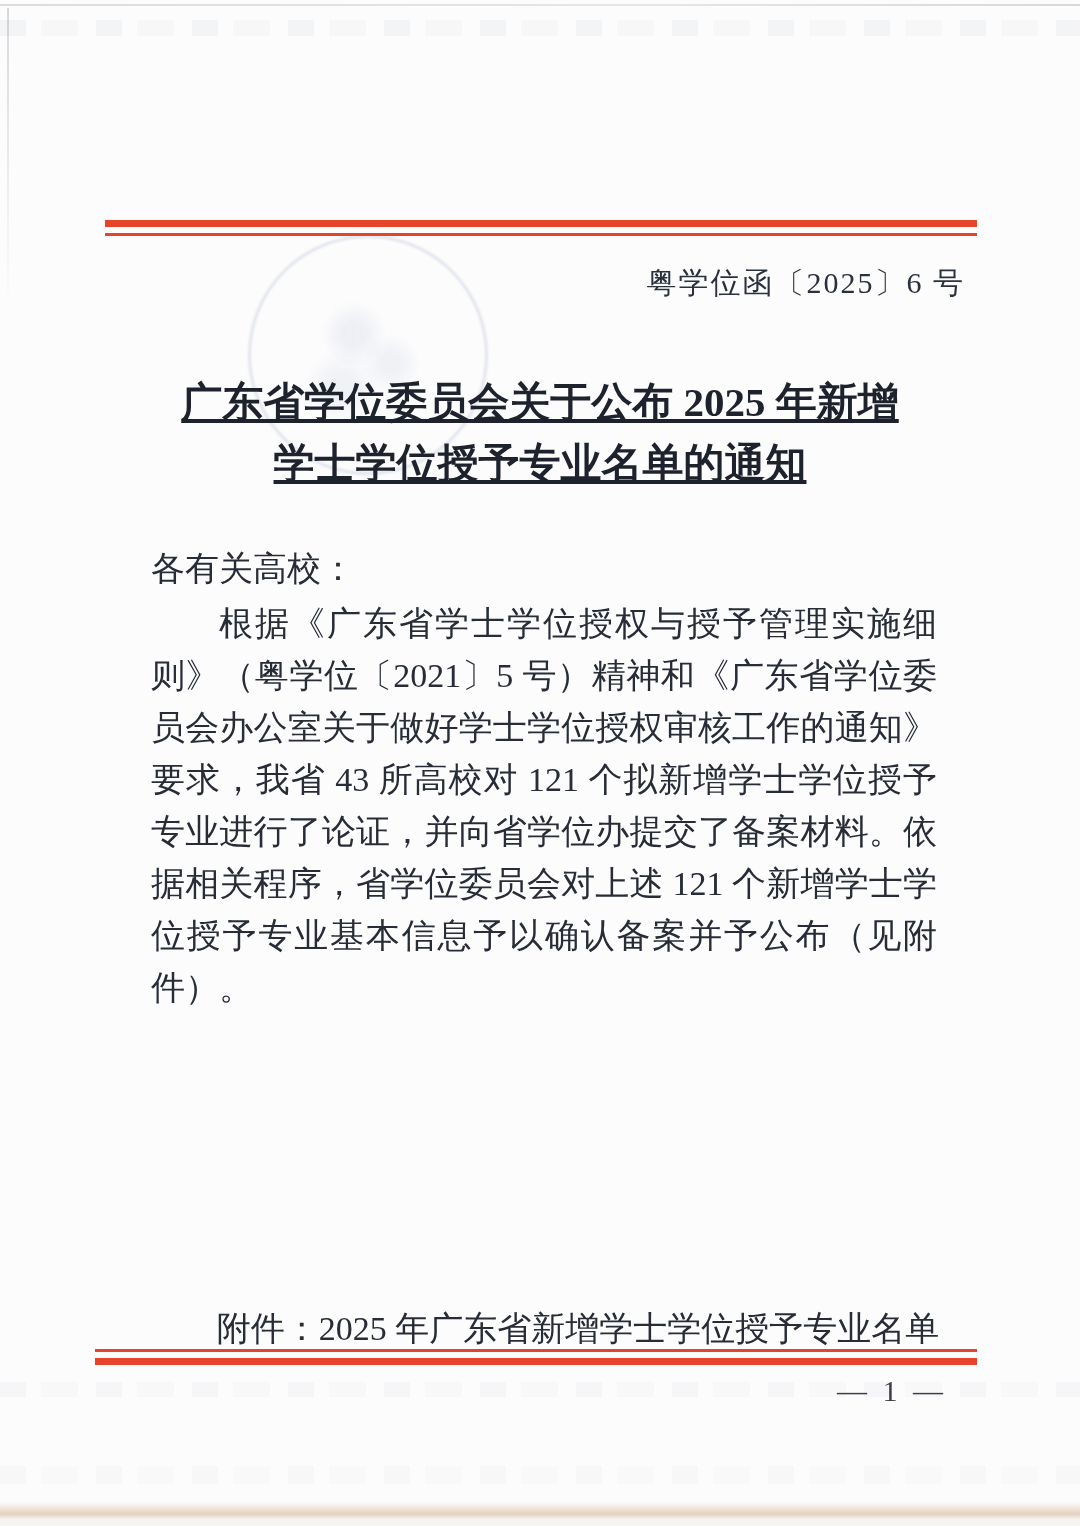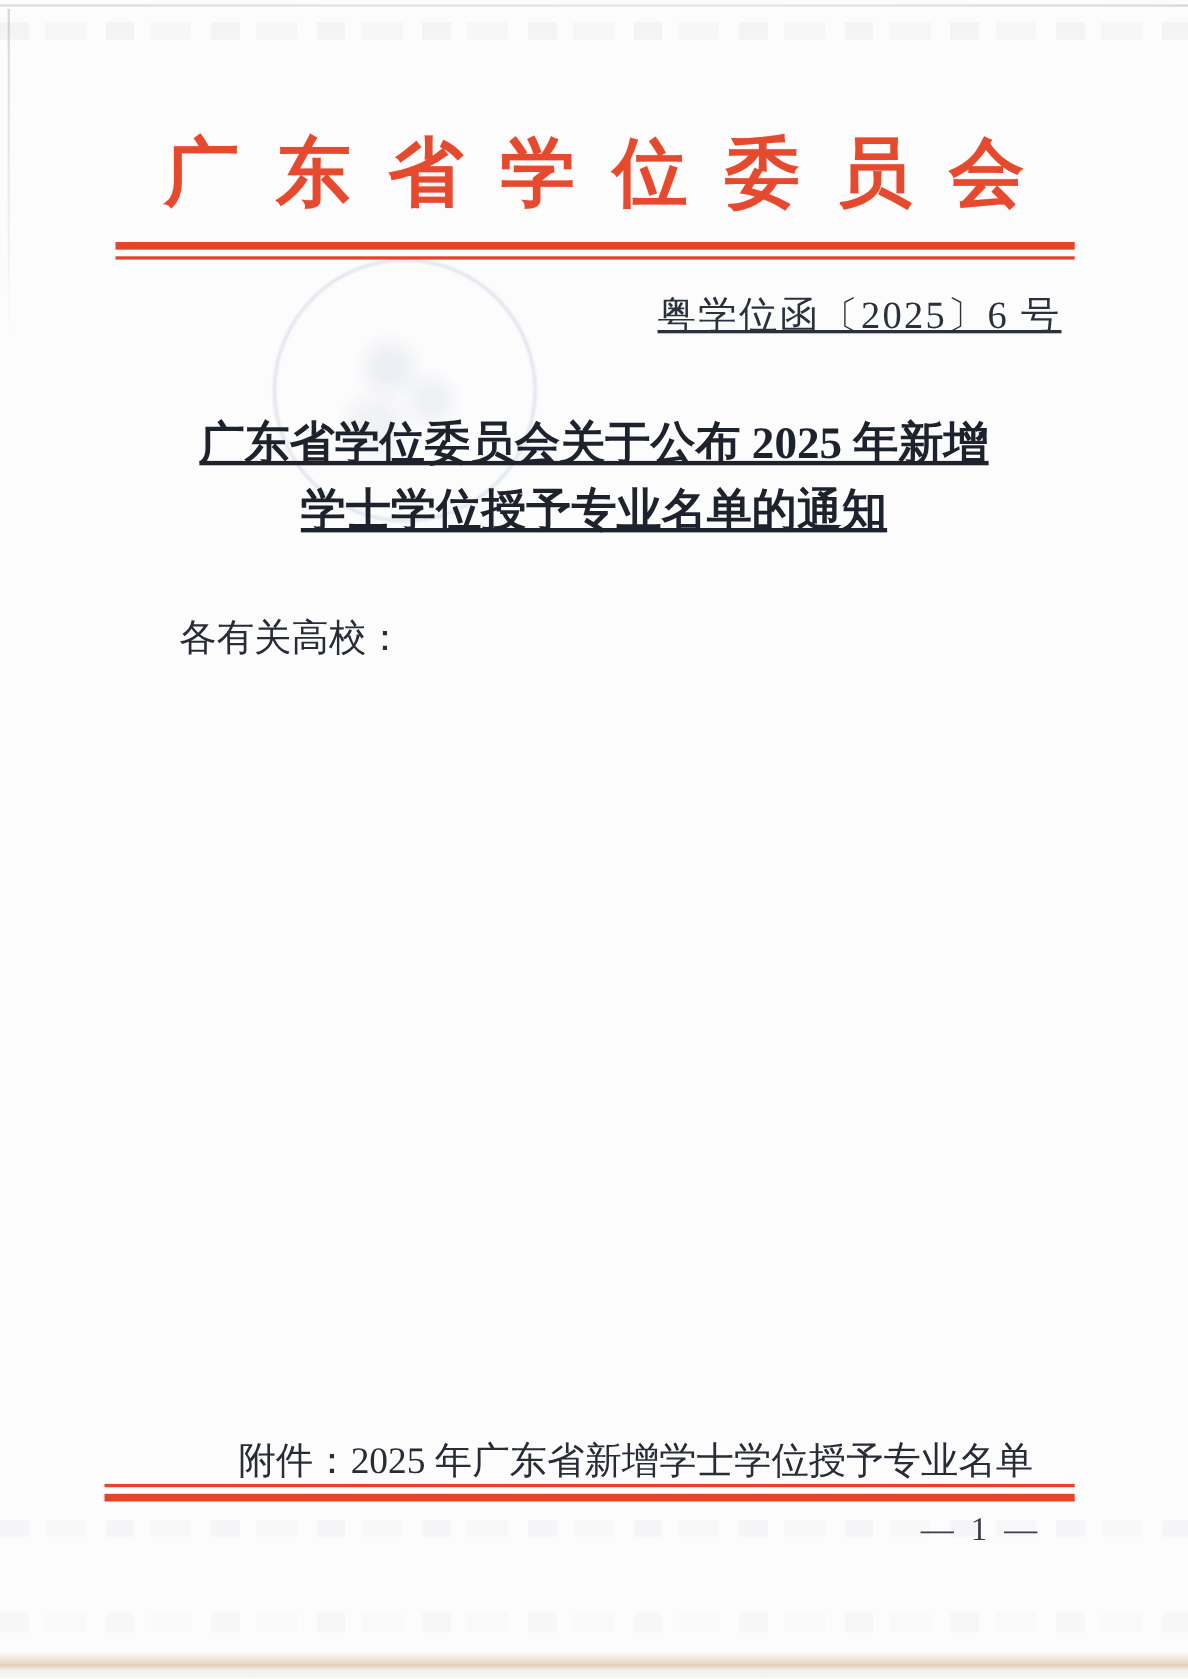--- a/index.html
+++ b/index.html
@@ -96,25 +96,24 @@
   }
   .rule-group { position: absolute; left: 105px; top: 220px; width: 872px; }
   .rule { width: 100%; border: 0; margin: 0; }
   .rule.thick { height: 7px;  background: #e6442a; }
   .rule.thin  { height: 3px;  background: #e6442a; margin-top: 6px; }
 
   .doc-number {
     position: absolute;
     top: 263px;
     right: 115px;
-    font-size: 35px;
+    font-size: 30px;
     letter-spacing: 2px;
     color: #2b313c;
     white-space: nowrap;
-    text-decoration: underline;
   }
 
   
   .doc-title {
     position: absolute;
     left: 0; top: 372px;
     width: 100%;
     text-align: center;
     font-size: 41px;
     font-weight: 700;
@@ -128,21 +127,21 @@
   .body-text {
     position: absolute;
     left: 148px; top: 540px;
     width: 792px;
     font-size: 34px;
     line-height: 52px;
     color: #272c36;
     text-align: justify;
     text-justify: inter-ideograph;
   }
-  .body-text p { margin: 15px; }
+  .body-text p { margin: 3px; }
   .body-text p.indent { text-indent: 2em; }
 
   .attachment-line {
     position: absolute;
     left: 148px; top: 1306px;
     width: 792px;
     font-size: 34px;
     line-height: 46px;
     color: #272c36;
     text-indent: 2em;
@@ -171,36 +170,36 @@
 
   <div class="edge-top"></div>
   <div class="edge-left"></div>
   <div class="noise-band noise-top"></div>
   <div class="noise-band noise-footer"></div>
   <div class="noise-band noise-low"></div>
   <div class="paper-bottom-edge"></div>
 
   <div class="seal"></div>
 
-  <div class="org-name">广东省学位委员会</div>
 
   <div class="rule-group">
     <div class="rule thick"></div>
     <div class="rule thin"></div>
   </div>
 
   <div class="doc-number">粤学位函〔2025〕6 号</div>
 
   <h1 class="doc-title">
     <span>广东省学位委员会关于公布 2025 年新增</span><br>
     <span>学士学位授予专业名单的通知</span>
   </h1>
 
   <div class="body-text">
     <p>各有关高校：</p>
+    <p class="indent">根据《广东省学士学位授权与授予管理实施细则》（粤学位〔2021〕5 号）精神和《广东省学位委员会办公室关于做好学士学位授权审核工作的通知》要求，我省 43 所高校对 121 个拟新增学士学位授予专业进行了论证，并向省学位办提交了备案材料。依据相关程序，省学位委员会对上述 121 个新增学士学位授予专业基本信息予以确认备案并予公布（见附件）。</p>
   </div>
 
   <div class="attachment-line">附件：2025 年广东省新增学士学位授予专业名单</div>
 
   <div class="footer-rules">
     <div class="thin"></div>
     <div class="thick"></div>
   </div>
 
   <div class="page-number">— 1 —</div>

